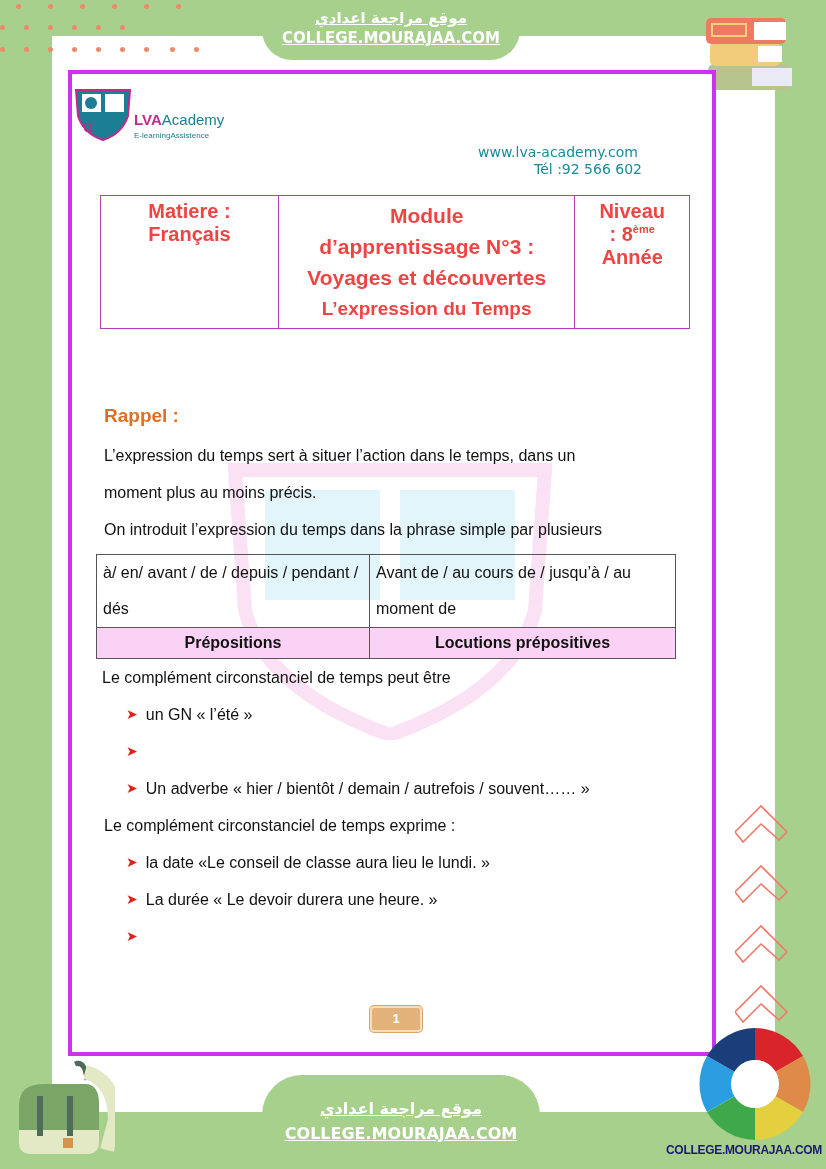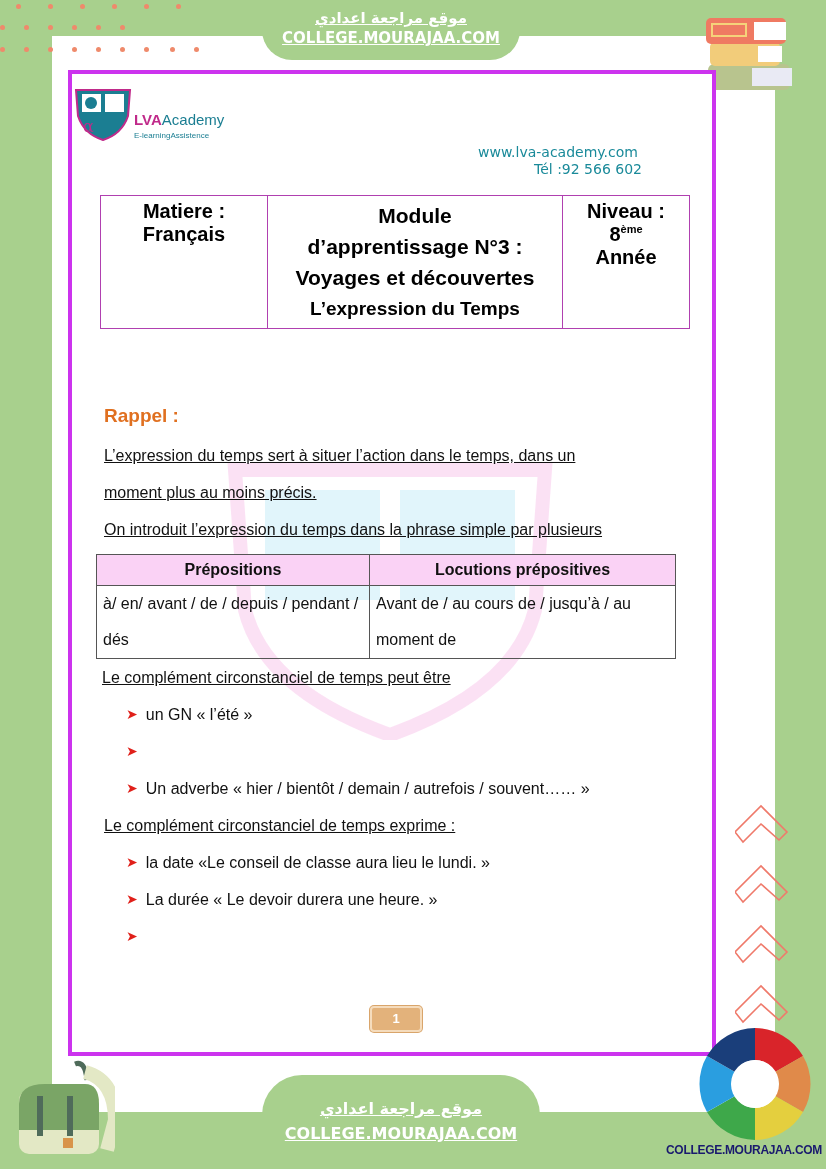--- a/index.html
+++ b/index.html
@@ -11,26 +11,26 @@
   .bottom-band { left:0; top:1112px; width:826px; height:57px; }
   .tab-top { left:262px; top:0; width:258px; height:60px; border-radius:0 0 30px 30px; }
   .tab-bottom { left:262px; top:1075px; width:278px; height:94px; border-radius:40px 40px 0 0; }
   .dot { width:5px; height:5px; border-radius:50%; background:#ef8a6b; position:absolute; }
   .site-label { position:absolute; text-align:center; color:#fff; font-weight:bold; text-decoration:underline; font-family:"DejaVu Sans", sans-serif; }
   .frame { position:absolute; left:68px; top:70px; width:648px; height:986px; border:4px solid #cc33ee; box-sizing:border-box; background:#fff; }
   .logo { position:absolute; left:74px; top:86px; }
   .contact { position:absolute; left:478px; top:144px; color:#1a8a9a; font-size:14px; line-height:17px; font-family:"DejaVu Sans", sans-serif; }
   .contact .tel { padding-left:56px; }
   table.header { position:absolute; left:100px; top:195px; width:590px; border-collapse:collapse; }
-  table.header td { border:1.5px solid #b040b0; vertical-align:top; text-align:center; color:#000000; font-weight:bold; font-size:20px; padding:4px 13px; font-family:"Liberation Sans", sans-serif; }
+  table.header td { border:1.5px solid #b040b0; vertical-align:top; text-align:center; color:#ef4444; font-weight:bold; font-size:20px; padding:4px 24px; font-family:"Liberation Sans", sans-serif; }
   table.header td.mid { line-height:31px; font-size:21px; }
   table.header td.mid .sub { font-size:19px; }
   .content { position:absolute; left:104px; top:405px; width:580px; color:#111; font-size:16px; }
   .rappel { color:#e07020; font-weight:bold; font-size:19px; margin-bottom:10px; }
-  .p { line-height:37px;text-decoration:underline; }
+  .p { line-height:37px; }
   table.prep { border-collapse:collapse; width:580px; margin-left:-8px; margin-top:6px; }
   table.prep th { background:#fad2f5; border:1px solid #555; font-weight:bold; font-size:16px; padding:6px; text-align:center; }
   table.prep td { border:1px solid #555; font-size:16px; line-height:36px; padding:0 6px; vertical-align:top; }
   ul.arrows { list-style:none; margin:0; padding:0 0 0 22px; }
   ul.arrows li { line-height:37px; display:flex; align-items:center; gap:8px; }
   .arrow { color:#e0201a; font-size:14px; }
   .page-num { position:absolute; left:370px; top:1006px; width:48px; height:22px; background:#e3b27b; border:2px solid #f5dcbd; border-radius:4px; color:#fff; font-weight:bold; font-size:13px; text-align:center; line-height:22px; box-shadow:0 0 0 1px #d9a56b; }
   .watermark { position:absolute; left:225px; top:450px; opacity:0.22; }
 </style>
 </head>
@@ -132,26 +132,26 @@
 
 <div class="content">
   <div class="rappel">Rappel :</div>
   <div class="p">L’expression du temps sert à situer l’action dans le temps, dans un</div>
   <div class="p">moment plus au moins précis.</div>
   <div class="p">On introduit l’expression du temps dans la phrase simple par plusieurs</div>
 
   <table class="prep">
     <tbody>
         <tr>
+      <td>à/ en/ avant / de / depuis / pendant / dés</td>
+      <td>Avant de / au cours de / jusqu’à / au moment de</td>
+    </tr>
+    <tr>
       <th style="width:260px">Prépositions</th>
       <th>Locutions prépositives</th>
-    </tr>
-    <tr>
-      <td>à/ en/ avant / de / depuis / pendant / dés</td>
-      <td>Avant de / au cours de / jusqu’à / au moment de</td>
     </tr>
   </tbody>
     </table>
 
   <div class="p" style="margin-left:-2px">Le complément circonstanciel de temps peut être</div>
   <ul class="arrows">
     <li>
         <span class="arrow">➤</span>
         <span>un GN « l’été »</span>
       </li>

